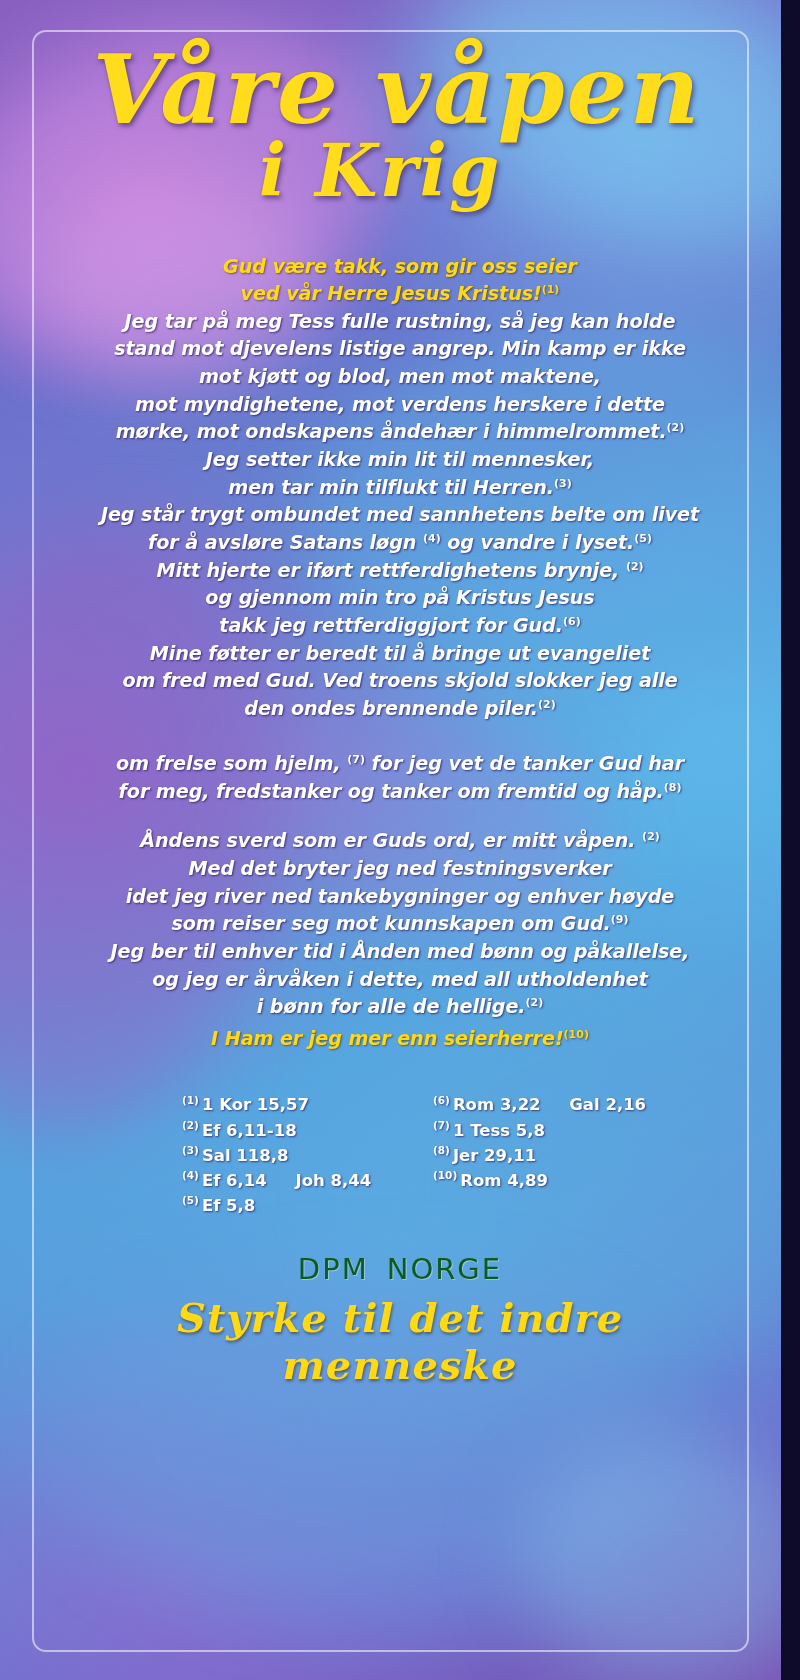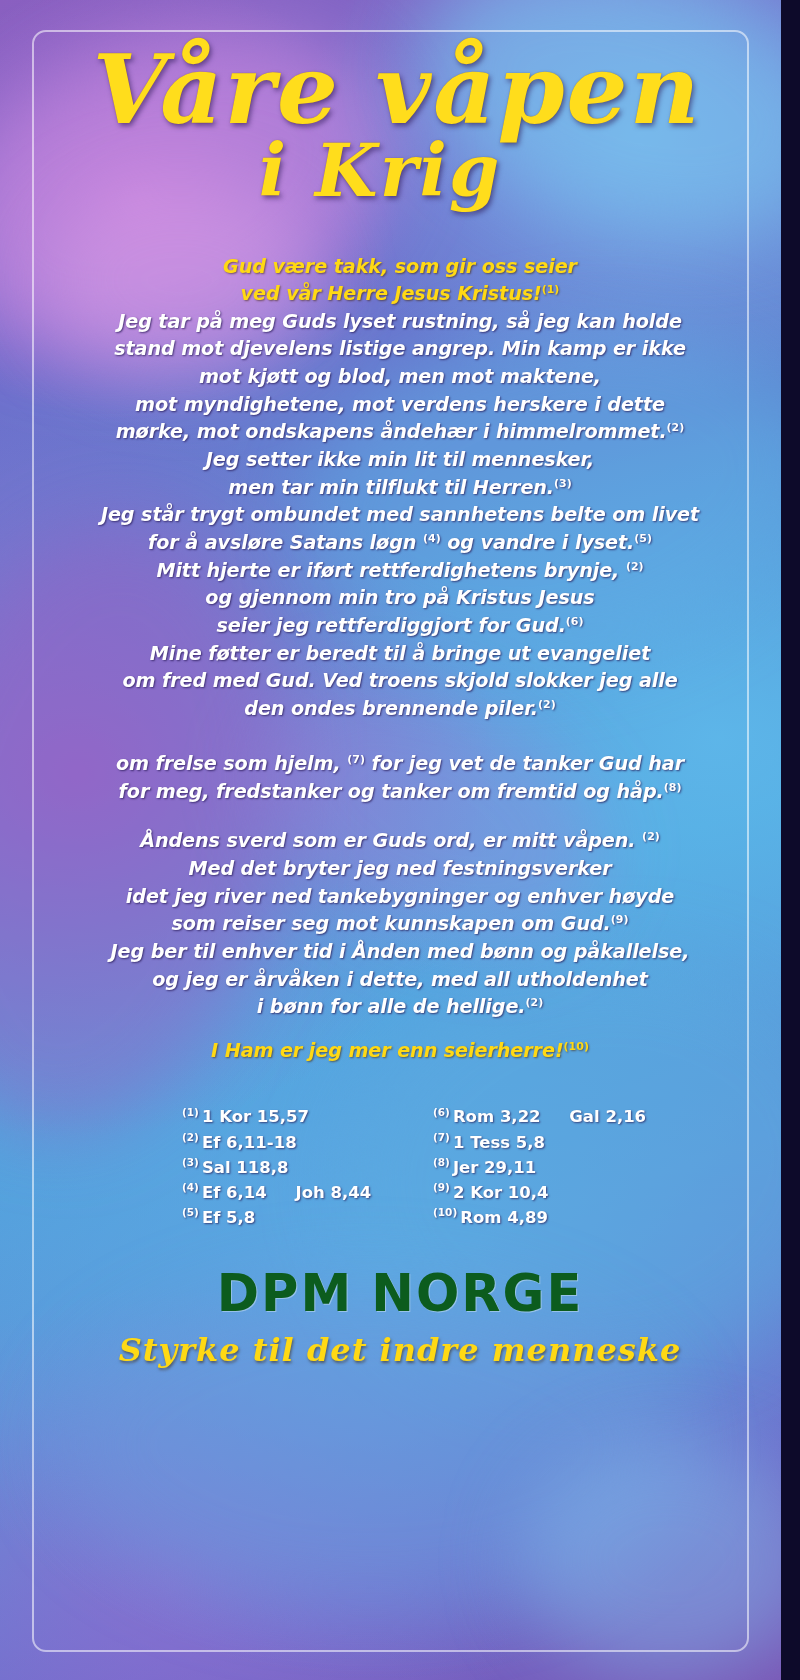--- a/index.html
+++ b/index.html
@@ -136,33 +136,33 @@
     margin-right: 3px;
   }
 
   
   .logo-block {
     margin-top: 34px;
     text-align: center;
   }
   .logo-main {
     font-family: "DejaVu Sans", sans-serif;
-    font-weight: 700;
-    font-size: 51px;
+    font-weight: 400;
+    font-size: 29px;
     letter-spacing: 2px;
     color: #0c5c1e;
     text-shadow: 1px 1px 0 rgba(255,255,255,0.35);
   }
   .logo-main .gap { display: inline-block; width: 18px; }
   .tagline {
     margin-top: 8px;
     font-family: "DejaVu Serif", serif;
     font-style: italic;
     font-weight: 700;
-    font-size: 32px;
+    font-size: 40px;
     color: #ffd914;
     letter-spacing: 1px;
     text-shadow: 1px 2px 3px rgba(60,35,10,0.55);
   }
 </style>
 </head>
 <body>
 
 <div class="poster">
   <div class="blob b1"></div>
@@ -185,49 +185,48 @@
     </div>
 
     <div class="body-block">
 
       <p class="gold">Gud være takk, som gir oss seier</p>
       <p class="gold">
         <span>ved vår Herre Jesus Kristus!</span><sup class="ref">(1)</sup>
       </p>
 
       <div id="paragraph-host">
-          <p><span>Jeg tar på meg Guds lyset rustning, så jeg kan holde</span><br><span>stand mot djevelens listige angrep. Min kamp er ikke</span><br><span>mot kjøtt og blod, men mot maktene,</span><br><span>mot myndighetene, mot verdens herskere i dette</span><br><span>mørke, mot ondskapens åndehær i himmelrommet.</span><sup class="ref">(2)</sup></p>
+          <p><span>Jeg tar på meg Tess fulle rustning, så jeg kan holde</span><br><span>stand mot djevelens listige angrep. Min kamp er ikke</span><br><span>mot kjøtt og blod, men mot maktene,</span><br><span>mot myndighetene, mot verdens herskere i dette</span><br><span>mørke, mot ondskapens åndehær i himmelrommet.</span><sup class="ref">(2)</sup></p>
           <p><span>Jeg setter ikke min lit til mennesker,</span><br><span>men tar min tilflukt til Herren.</span><sup class="ref">(3)</sup></p>
           <p><span>Jeg står trygt ombundet med sannhetens belte om livet</span><br><span>for å avsløre Satans løgn </span><sup class="ref">(4)</sup><span> og vandre i lyset.</span><sup class="ref">(5)</sup></p>
-          <p><span>Mitt hjerte er iført rettferdighetens brynje, </span><sup class="ref">(2)</sup><br><span>og gjennom min tro på Kristus Jesus</span><br><span>seier jeg rettferdiggjort for Gud.</span><sup class="ref">(6)</sup></p>
+          <p><span>Mitt hjerte er iført rettferdighetens brynje, </span><sup class="ref">(2)</sup><br><span>og gjennom min tro på Kristus Jesus</span><br><span>takk jeg rettferdiggjort for Gud.</span><sup class="ref">(6)</sup></p>
           <p><span>Mine føtter er beredt til å bringe ut evangeliet</span><br><span>om fred med Gud. Ved troens skjold slokker jeg alle</span><br><span>den ondes brennende piler.</span><sup class="ref">(2)</sup></p>
           <p><br><span>om frelse som hjelm, </span><sup class="ref">(7)</sup><span> for jeg vet de tanker Gud har</span><br><span>for meg, fredstanker og tanker om fremtid og håp.</span><sup class="ref">(8)</sup></p>
           <div class="spacer"></div>
           <p><span>Åndens sverd som er Guds ord, er mitt våpen. </span><sup class="ref">(2)</sup><br><span>Med det bryter jeg ned festningsverker</span><br><span>idet jeg river ned tankebygninger og enhver høyde</span><br><span>som reiser seg mot kunnskapen om Gud.</span><sup class="ref">(9)</sup></p>
           <p><span>Jeg ber til enhver tid i Ånden med bønn og påkallelse,</span><br><span>og jeg er årvåken i dette, med all utholdenhet</span><br><span>i bønn for alle de hellige.</span><sup class="ref">(2)</sup></p>
         </div>
 
-      <p class="gold" style="margin-top:16px;">
+      <p class="gold" style="margin-top:4px;">
         <span>I Ham er jeg mer enn seierherre!</span><sup class="ref">(10)</sup>
       </p>
     </div>
 
     <div class="notes">
       <div class="col" id="notes-left">
           <div class="note-row"><sup>(1)</sup><span>1 Kor 15,57</span></div>
           <div class="note-row"><sup>(2)</sup><span>Ef 6,11-18</span></div>
           <div class="note-row"><sup>(3)</sup><span>Sal 118,8</span></div>
           <div class="note-row"><sup>(4)</sup><span>Ef 6,14     Joh 8,44</span></div>
           <div class="note-row"><sup>(5)</sup><span>Ef 5,8</span></div>
         </div>
       <div class="col" id="notes-right">
           <div class="note-row"><sup>(6)</sup><span>Rom 3,22     Gal 2,16</span></div>
           <div class="note-row"><sup>(7)</sup><span>1 Tess 5,8</span></div>
           <div class="note-row"><sup>(8)</sup><span>Jer 29,11</span></div>
-          <div class="note-row"><sup>(9)</sup><span>2 Kor 10,4</span></div>
           <div class="note-row"><sup>(10)</sup><span>Rom 4,89</span></div>
         </div>
     </div>
 
     <div class="logo-block">
       <div class="logo-main">
         <span>DPM</span><span class="gap"></span><span>NORGE</span>
       </div>
       <div class="tagline">Styrke til det indre menneske</div>
     </div>

